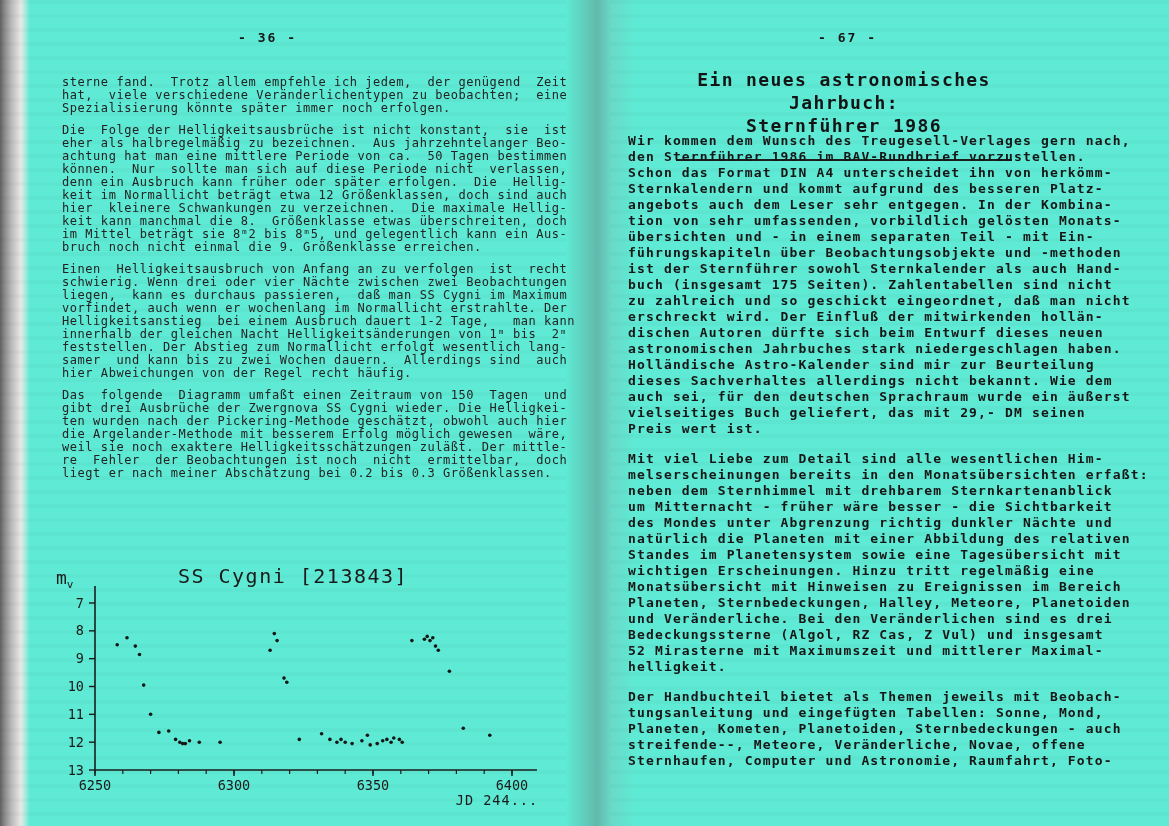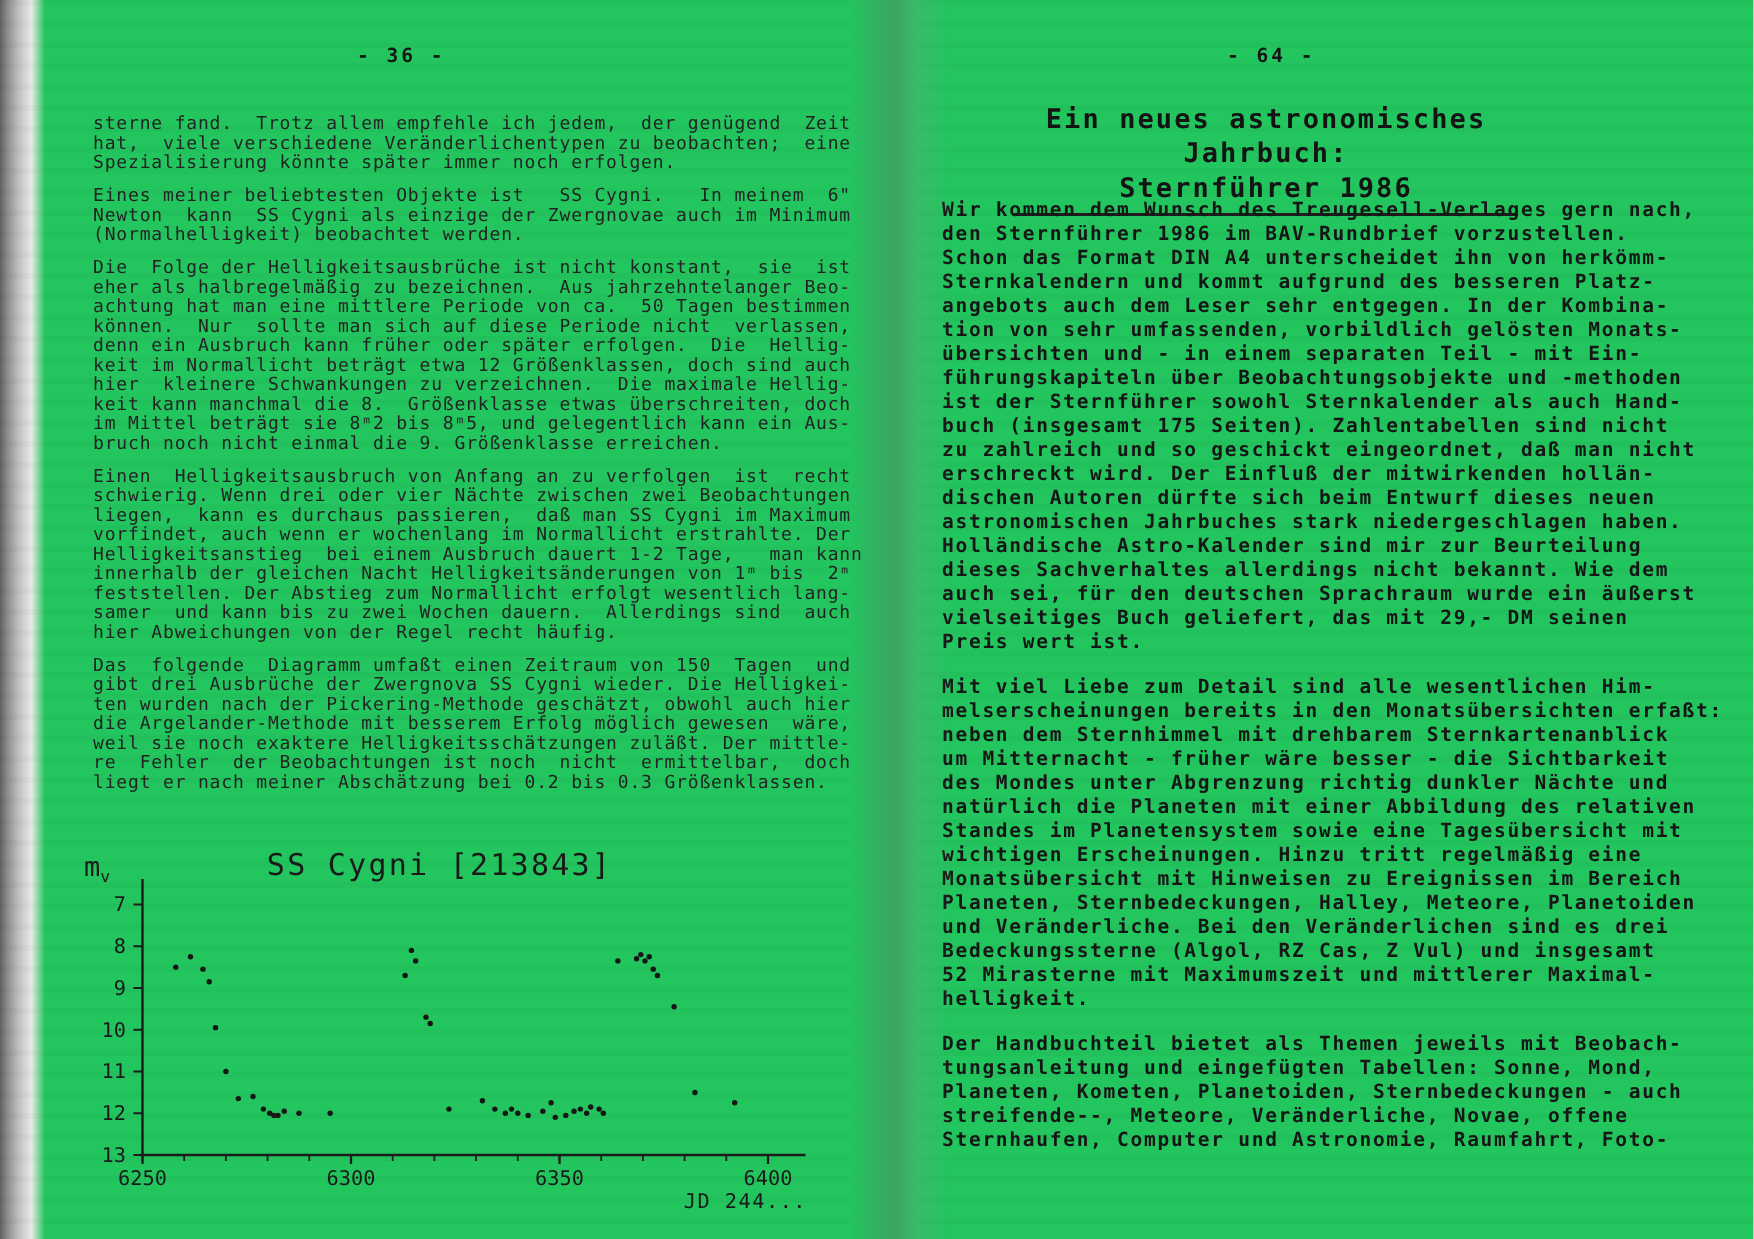--- a/index.html
+++ b/index.html
@@ -1,18 +1,18 @@
 <!DOCTYPE html>
 <html><head>
 <meta charset="utf-8">
 <style>
   html,body{margin:0;padding:0;background:#e8e8e4;}
   .scan{
     position:relative;width:1169px;height:826px;margin:0 auto;
-    background:#22c55e;overflow:hidden;
+    background:#5eead4;overflow:hidden;
     font-family:"DejaVu Sans Mono","DejaVu Sans",monospace;
     color:#1b1b1b;
   }
   
   .edge-left{
     position:absolute;left:0;top:0;width:30px;height:826px;
     background:linear-gradient(to right,#606060 0,#8d8d8d 5px,#bdbdbd 12px,#e9e9e6 21px,rgba(255,255,255,0) 30px);
   }
   .gutter{
     position:absolute;left:566px;top:0;width:78px;height:826px;
@@ -45,21 +45,21 @@
   .signature{
     margin:3px 0 0 305px;font-style:italic;white-space:pre-wrap;
     font-size:12px;line-height:13.5px;letter-spacing:0.55px;color:#262626;
   }
 
   
   .heading{
     position:absolute;left:676px;top:68px;width:336px;text-align:center;
     font-weight:bold;font-size:18px;line-height:23px;letter-spacing:1.4px;color:#141414;
   }
-  .heading .line2{display:block;border-bottom:2px solid #1d1d1d;padding-bottom:5px;}
+  .heading .line2{display:block;border-bottom:2px solid #1d1d1d;padding-bottom:22px;}
   .body-right{
     position:absolute;left:628px;top:133px;width:528px;
     font-weight:bold;font-size:13px;line-height:16px;letter-spacing:1.15px;
     color:#161616;
   }
   .body-right p{margin:0 0 14px 0;white-space:pre-wrap;}
 
   .chart{position:absolute;left:38px;top:551px;width:522px;height:272px;}
   .chart text{fill:#1a1a1a;}
 </style>
@@ -68,23 +68,20 @@
 
 <div class="scan">
   <div class="edge-left"></div>
 
   <div class="page page-left">
     <div class="pageno pageno-left">- 36 -</div>
     <div class="body-left">
       <p>sterne fand.  Trotz allem empfehle ich jedem,  der genügend  Zeit
 hat,  viele verschiedene Veränderlichentypen zu beobachten;  eine
 Spezialisierung könnte später immer noch erfolgen.</p>
-      <p>Eines meiner beliebtesten Objekte ist   SS Cygni.   In meinem  6"
-Newton  kann  SS Cygni als einzige der Zwergnovae auch im Minimum
-(Normalhelligkeit) beobachtet werden.</p>
       <p>Die  Folge der Helligkeitsausbrüche ist nicht konstant,  sie  ist
 eher als halbregelmäßig zu bezeichnen.  Aus jahrzehntelanger Beo-
 achtung hat man eine mittlere Periode von ca.  50 Tagen bestimmen
 können.  Nur  sollte man sich auf diese Periode nicht  verlassen,
 denn ein Ausbruch kann früher oder später erfolgen.  Die  Hellig-
 keit im Normallicht beträgt etwa 12 Größenklassen, doch sind auch
 hier  kleinere Schwankungen zu verzeichnen.  Die maximale Hellig-
 keit kann manchmal die 8.  Größenklasse etwas überschreiten, doch
 im Mittel beträgt sie 8ᵐ2 bis 8ᵐ5, und gelegentlich kann ein Aus-
 bruch noch nicht einmal die 9. Größenklasse erreichen.</p>
@@ -193,21 +190,21 @@
         <circle cx="394.8" cy="86.8" r="1.8" fill="#161616"></circle>
         <circle cx="397.5" cy="95.1" r="1.8" fill="#161616"></circle>
         <circle cx="400.3" cy="99.3" r="1.8" fill="#161616"></circle>
         <circle cx="411.4" cy="120.2" r="1.8" fill="#161616"></circle>
         <circle cx="425.3" cy="177.3" r="1.8" fill="#161616"></circle>
         <circle cx="451.8" cy="184.2" r="1.8" fill="#161616"></circle>
       </svg>
   </div>
 
   <div class="page page-right"></div>
-  <div class="pageno pageno-right">- 64 -</div>
+  <div class="pageno pageno-right">- 67 -</div>
   <div class="heading">
     <span class="line1">Ein neues astronomisches Jahrbuch:</span>
     <span class="line2">Sternführer 1986</span>
   </div>
   <div class="body-right">
     <p>Wir kommen dem Wunsch des Treugesell-Verlages gern nach,
 den Sternführer 1986 im BAV-Rundbrief vorzustellen.
 Schon das Format DIN A4 unterscheidet ihn von herkömm-
 Sternkalendern und kommt aufgrund des besseren Platz-
 angebots auch dem Leser sehr entgegen. In der Kombina-

